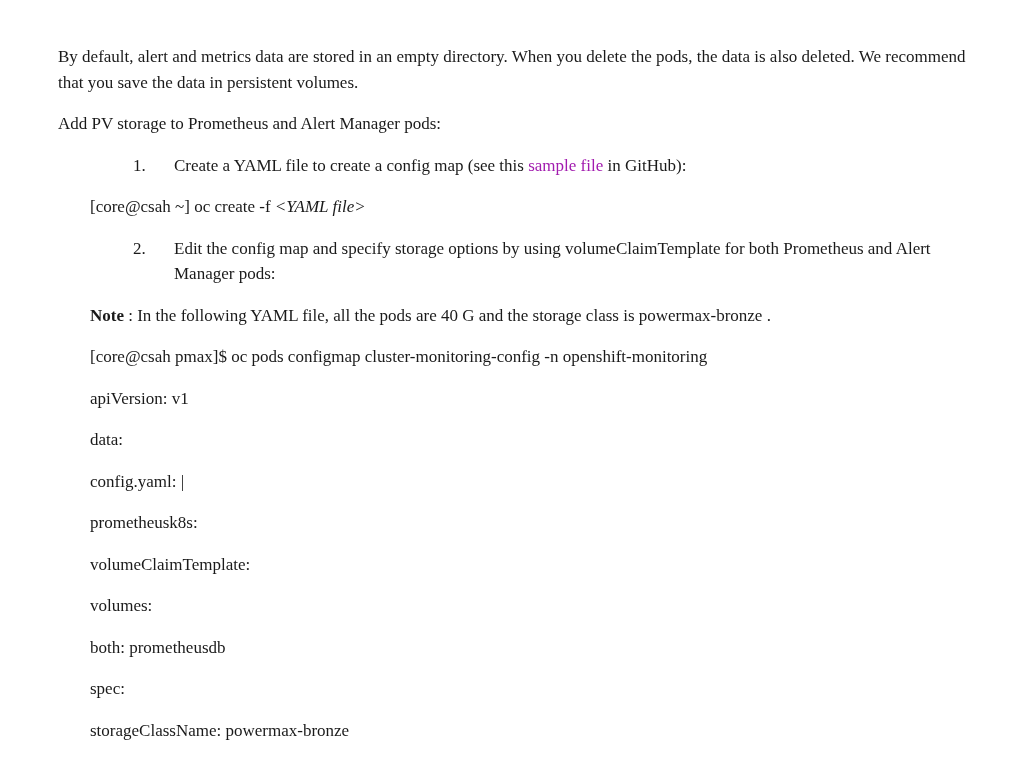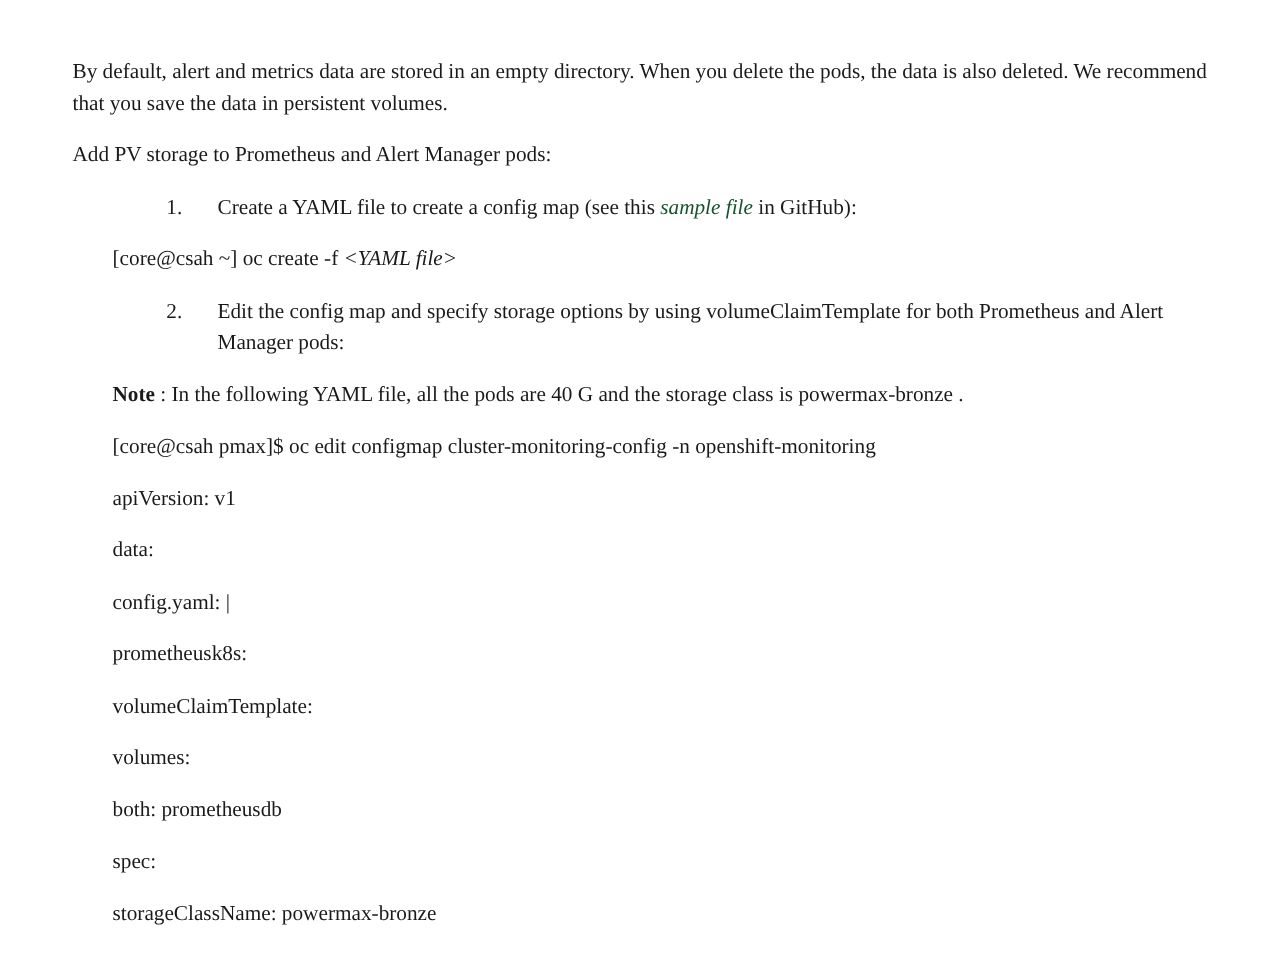--- a/index.html
+++ b/index.html
@@ -13,23 +13,22 @@
       line-height: 1.5;
       color: #1a1a1a;
       padding: 44px 58px;
       width: 1024px;
       background: #fff;
     }
     p {
       margin-bottom: 16px;
     }
     a {
-      color: #14532d;
+      color: #a21caf;
       text-decoration: none;
-      font-style: italic;
     }
     ol {
       padding-left: 92px;
       margin-bottom: 0;
     }
     ol li {
       padding-left: 24px;
       margin-bottom: 16px;
     }
     .indented {
@@ -64,21 +63,21 @@
 </p>
 
 <ol start="2">
   <li>Edit the config map and specify storage options by using volumeClaimTemplate for both Prometheus and Alert Manager pods:</li>
 </ol>
 
 <p class="indented">
   <span class="bold">Note</span><span> : In the following YAML file, all the pods are 40 G and the storage class is powermax-bronze .</span>
 </p>
 
-<p class="indented cmd">[core@csah pmax]$ oc edit configmap cluster-monitoring-config -n openshift-monitoring</p>
+<p class="indented cmd">[core@csah pmax]$ oc pods configmap cluster-monitoring-config -n openshift-monitoring</p>
 
 <p class="indented">apiVersion: v1</p>
 <p class="indented">data:</p>
 <p class="indented">config.yaml: |</p>
 <p class="indented">prometheusk8s:</p>
 <p class="indented">volumeClaimTemplate:</p>
 <p class="indented">volumes:</p>
 <p class="indented">both: prometheusdb</p>
 <p class="indented">spec:</p>
 <p class="indented">storageClassName: powermax-bronze</p>

